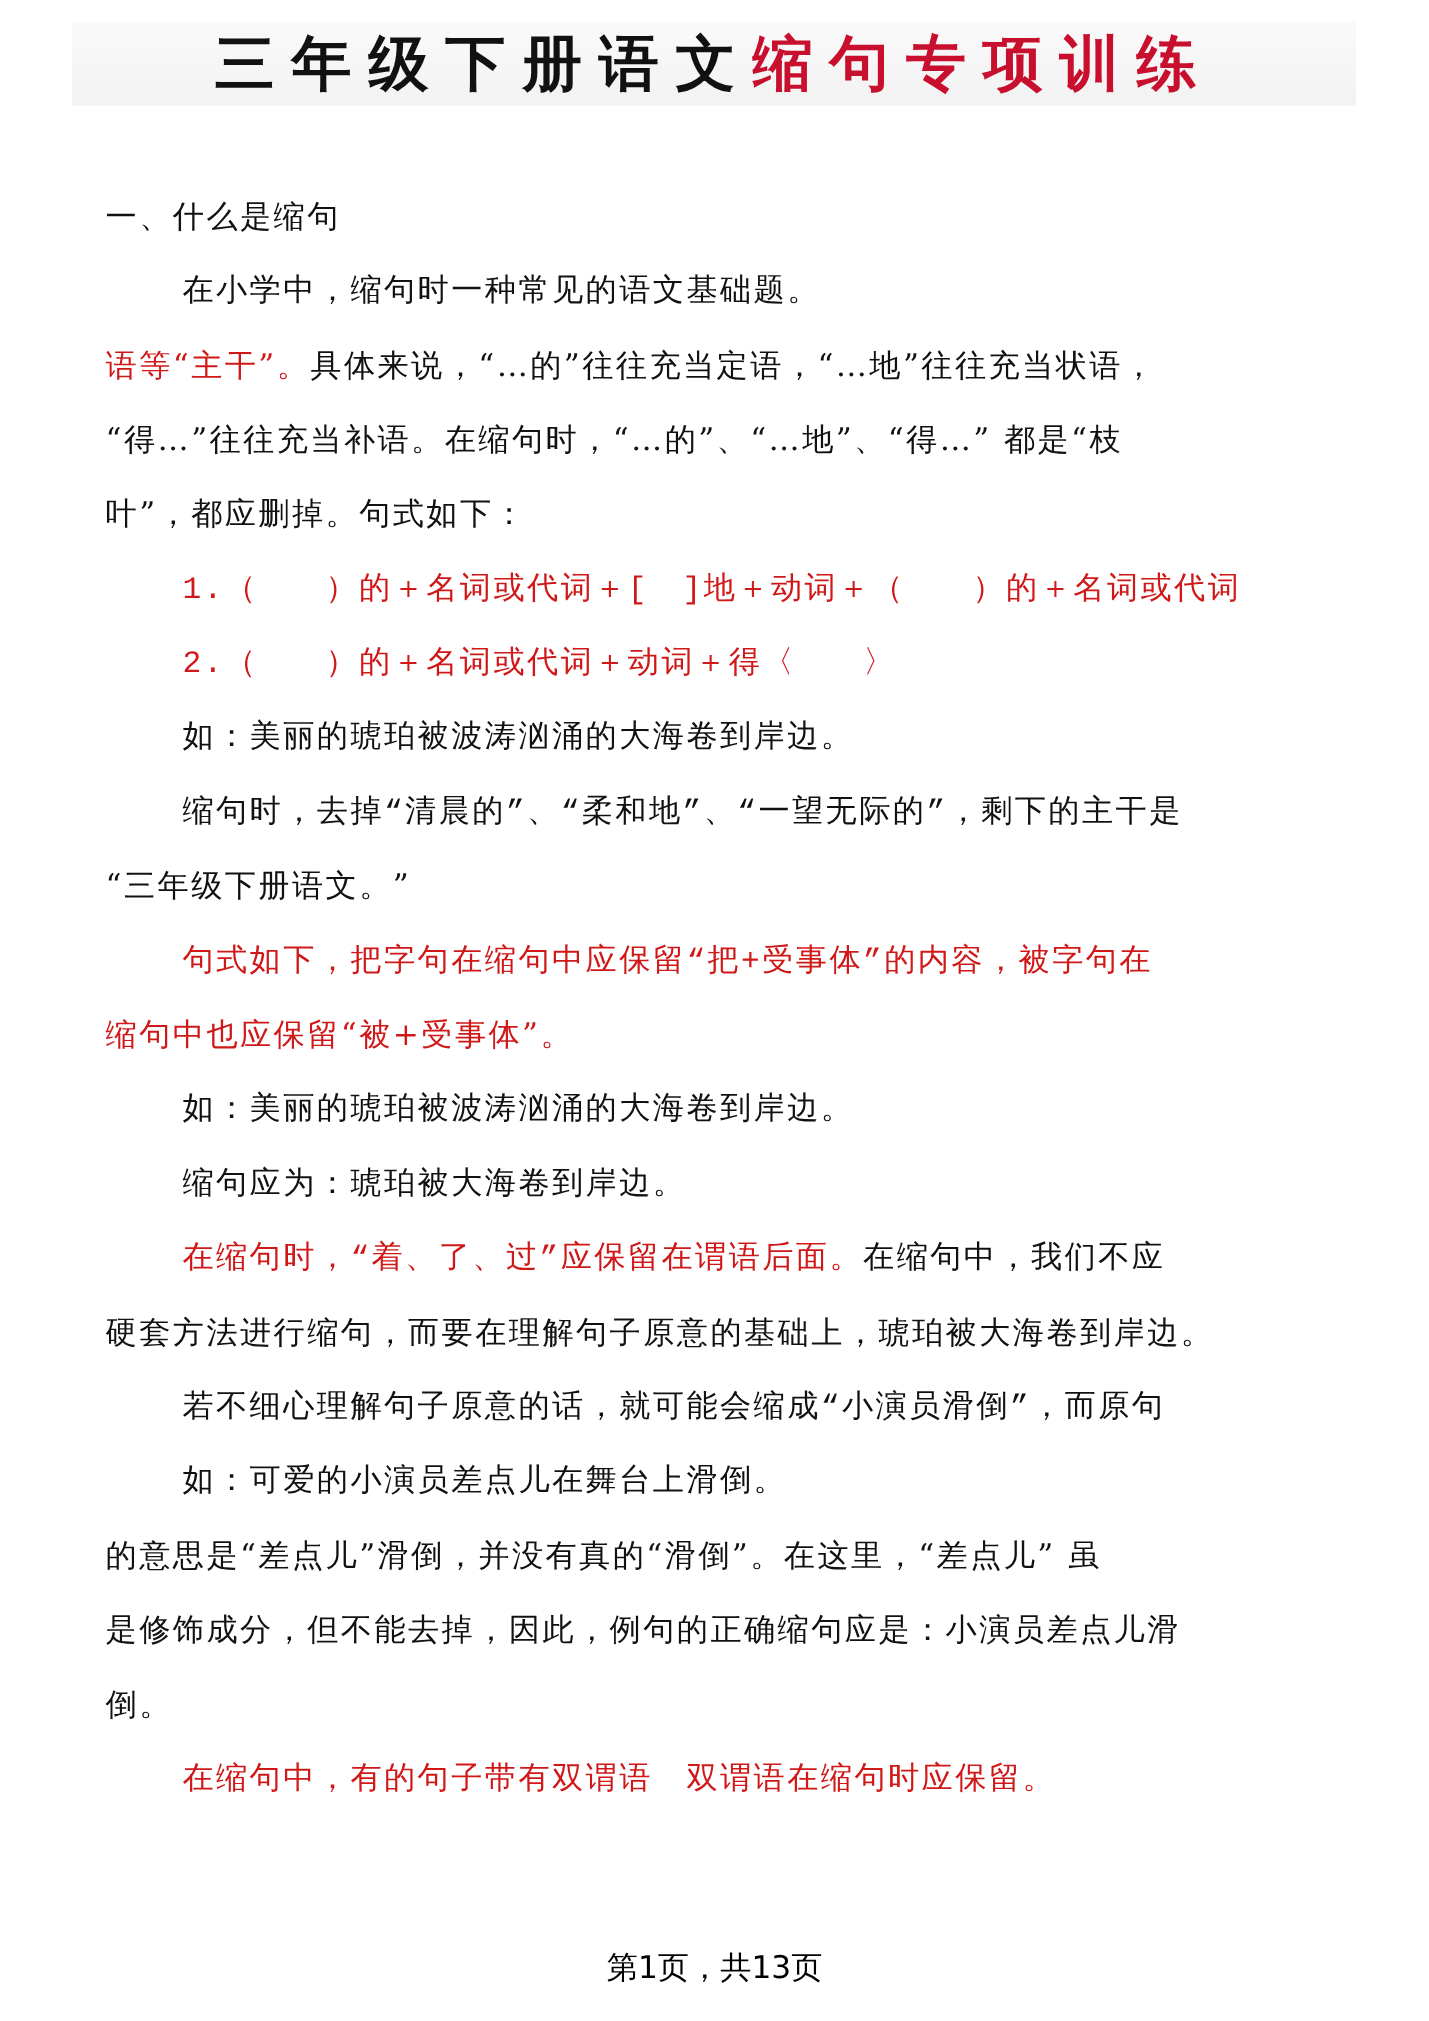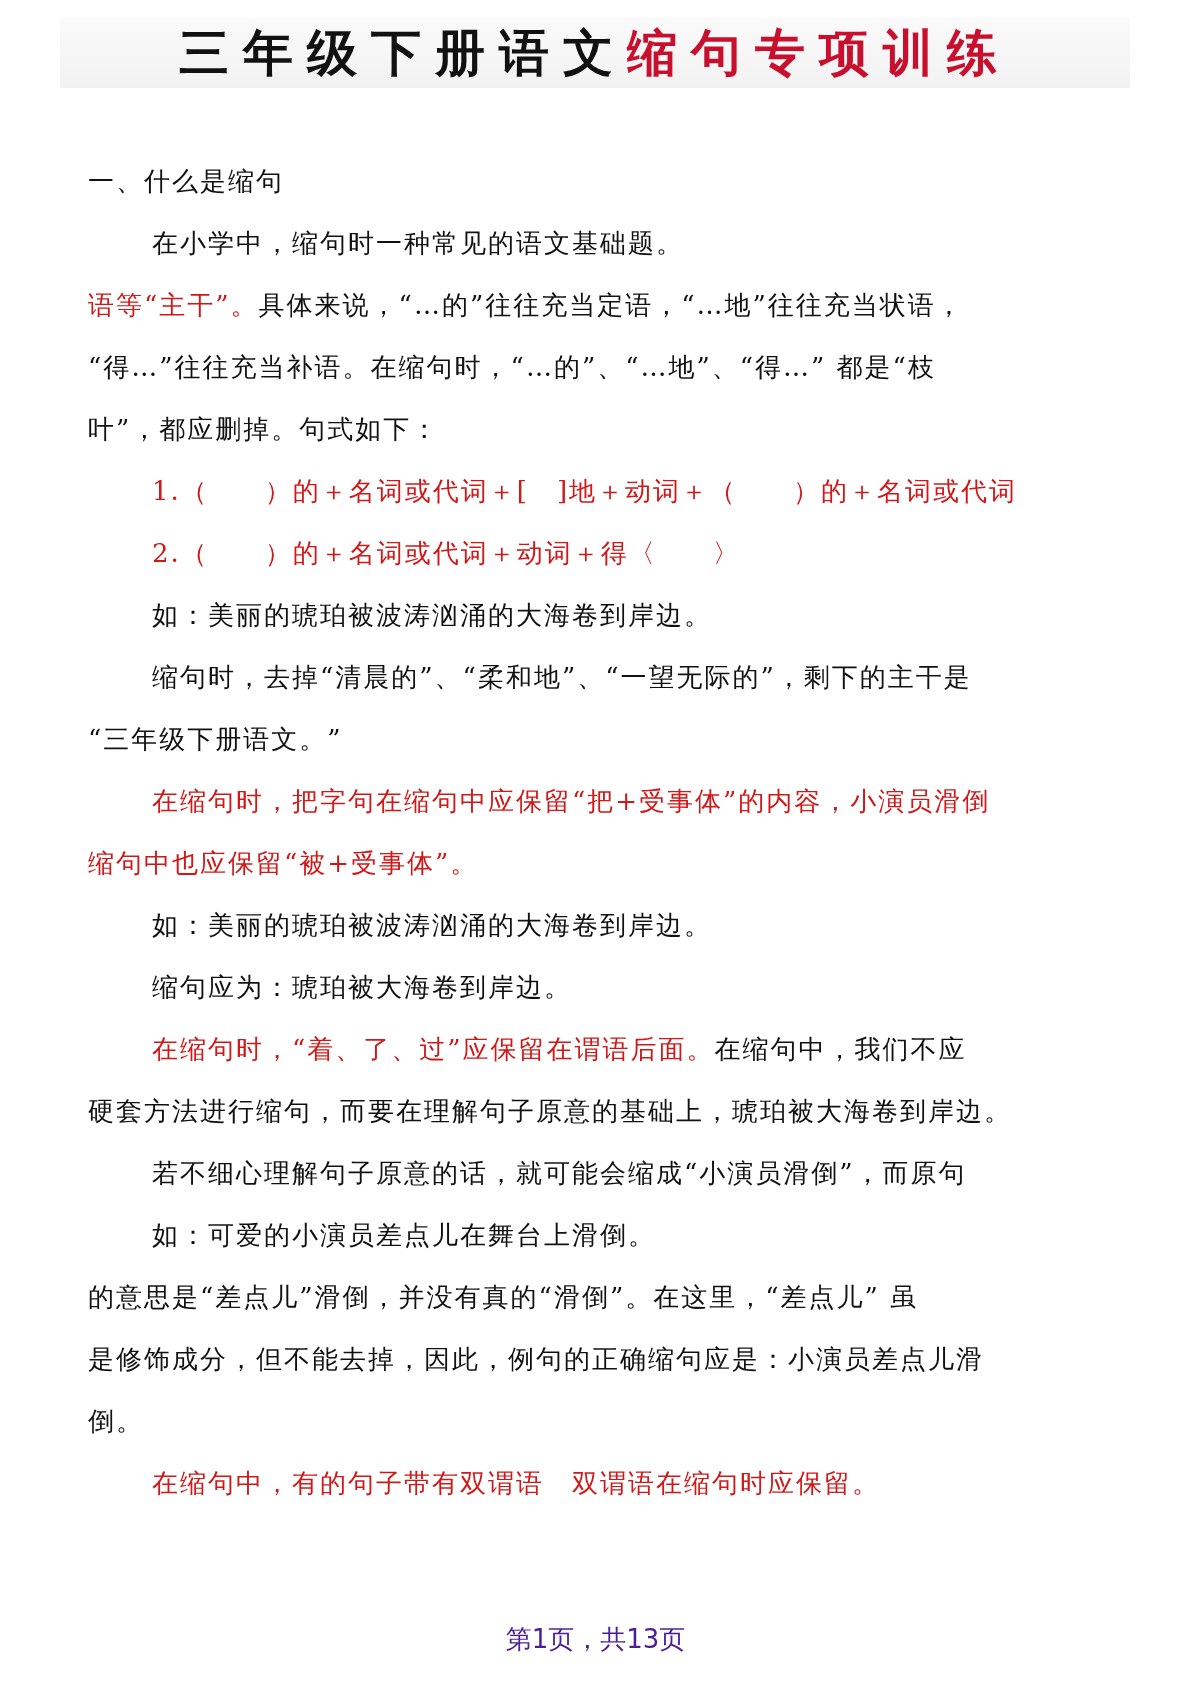--- a/index.html
+++ b/index.html
@@ -7,25 +7,25 @@
            font-family: "DejaVu Serif", "Liberation Serif", serif; color: #111; }
     .title-bar { position: absolute; left: 60px; top: 18px; width: 1070px; height: 70px;
                  background: linear-gradient(180deg, #fafafa 0%, #f2f2f2 100%);
                  display: flex; align-items: center; justify-content: center; }
     .title { font-family: "DejaVu Sans", "Liberation Sans", sans-serif; font-weight: 900;
              font-size: 50px; letter-spacing: 14px; line-height: 1; white-space: nowrap; }
     .title .black { color: #111; }
     .title .red { color: #c8102e; }
     .content { position: absolute; left: 88px; top: 150px; width: 1020px; }
     .line { font-size: 26px; line-height: 62px; height: 62px; white-space: nowrap; letter-spacing: 2px; }
-    .indent { padding-left: 64px; }
+    .indent { padding-left: 64px; font-family: Liberation Mono, monospace; }
     .red { color: #d01818; }
     .black { color: #111; }
     .footer { position: absolute; left: 0; width: 1191px; top: 1622px; text-align: center;
-              font-family: "DejaVu Sans", "Liberation Sans", sans-serif; font-size: 26px; color: #4c1d95; }
+              font-family: "DejaVu Sans", "Liberation Sans", sans-serif; font-size: 26px; color: #000000; }
   </style>
 </head>
 <body>
 
 <div class="title-bar">
   <div class="title">
     <span class="black">三年级下册语文</span><span class="red">缩句专项训练</span>
   </div>
 </div>
 
@@ -34,21 +34,21 @@
   <div id="lines">
       <div class="line indent"><span class="black">在小学中，缩句时一种常见的语文基础题。</span></div>
       <div class="line"><span class="red">语等“主干”。</span><span class="black">具体来说，“…的”往往充当定语，“…地”往往充当状语，</span></div>
       <div class="line"><span class="black">“得…”往往充当补语。在缩句时，“…的”、“…地”、“得…” 都是“枝</span></div>
       <div class="line"><span class="black">叶”，都应删掉。句式如下：</span></div>
       <div class="line indent"><span class="red">1.（　　）的＋名词或代词＋[　]地＋动词＋（　　）的＋名词或代词</span></div>
       <div class="line indent"><span class="red">2.（　　）的＋名词或代词＋动词＋得〈　　〉</span></div>
       <div class="line indent"><span class="black">如：美丽的琥珀被波涛汹涌的大海卷到岸边。</span></div>
       <div class="line indent"><span class="black">缩句时，去掉“清晨的”、“柔和地”、“一望无际的”，剩下的主干是</span></div>
       <div class="line"><span class="black">“三年级下册语文。”</span></div>
-      <div class="line indent"><span class="red">在缩句时，把字句在缩句中应保留“把+受事体”的内容，小演员滑倒</span></div>
+      <div class="line indent"><span class="red">句式如下，把字句在缩句中应保留“把+受事体”的内容，被字句在</span></div>
       <div class="line"><span class="red">缩句中也应保留“被+受事体”。</span></div>
       <div class="line indent"><span class="black">如：美丽的琥珀被波涛汹涌的大海卷到岸边。</span></div>
       <div class="line indent"><span class="black">缩句应为：琥珀被大海卷到岸边。</span></div>
       <div class="line indent"><span class="red">在缩句时，“着、了、过”应保留在谓语后面。</span><span class="black">在缩句中，我们不应</span></div>
       <div class="line"><span class="black">硬套方法进行缩句，而要在理解句子原意的基础上，琥珀被大海卷到岸边。</span></div>
       <div class="line indent"><span class="black">若不细心理解句子原意的话，就可能会缩成“小演员滑倒”，而原句</span></div>
       <div class="line indent"><span class="black">如：可爱的小演员差点儿在舞台上滑倒。</span></div>
       <div class="line"><span class="black">的意思是“差点儿”滑倒，并没有真的“滑倒”。在这里，“差点儿” 虽</span></div>
       <div class="line"><span class="black">是修饰成分，但不能去掉，因此，例句的正确缩句应是：小演员差点儿滑</span></div>
       <div class="line"><span class="black">倒。</span></div>

